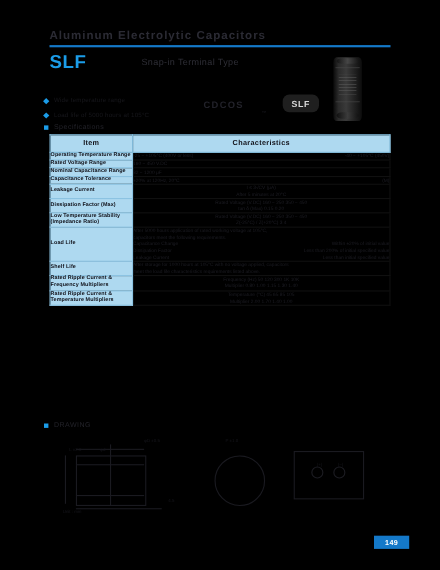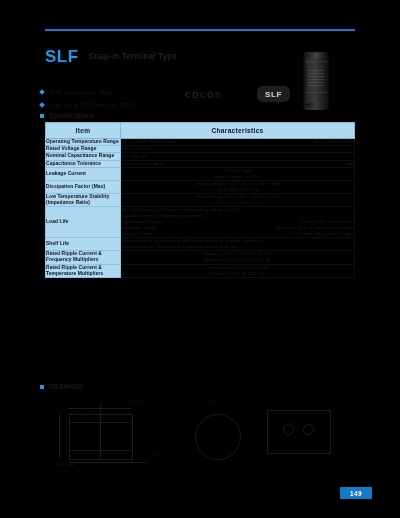--- a/index.html
+++ b/index.html
@@ -19,21 +19,21 @@
     margin-top:3px;height:2px;width:310px;background:#1479c9;
   }
 
   
   #series-block{position:absolute;left:45px;top:50px;}
   .series-row{display:flex;align-items:flex-start;}
   .series-code{
     font-size:17px;font-weight:700;color:#1b9ce8;letter-spacing:.5px;
     line-height:13px;margin-right:10px;
   }
-  .series-desc{padding-top:1px;}
+  .series-desc{padding-top:1px;margin-left:40px;}
   .series-desc div{
     font-size:8.2px;color:#2e2e36;line-height:11px;letter-spacing:.35px;
     white-space:nowrap;
   }
 
   
   #features{position:absolute;left:40px;top:87px;}
   .feature{display:flex;align-items:center;height:10px;margin-bottom:3px;}
   .bullet-diamond{
     width:4px;height:4px;background:#1b9ce8;transform:rotate(45deg);
@@ -114,20 +114,21 @@
   #page-number{
     position:absolute;left:340px;top:487px;width:32px;height:12px;
     background:#1479c9;display:flex;align-items:center;justify-content:center;
   }
   #page-number span{color:#fff;font-size:6.5px;font-weight:700;letter-spacing:.4px;}
 </style>
 </head>
 <body>
 
 <div id="page-header">
+  <div class="doc-title">Aluminum Electrolytic Capacitors</div>
   <div class="title-rule"></div>
 </div>
 
 <div id="series-block">
   <div class="series-row">
     <div class="series-code">SLF</div>
     <div class="series-desc">
       <div>Snap-in Terminal Type</div>
     </div>
   </div>

